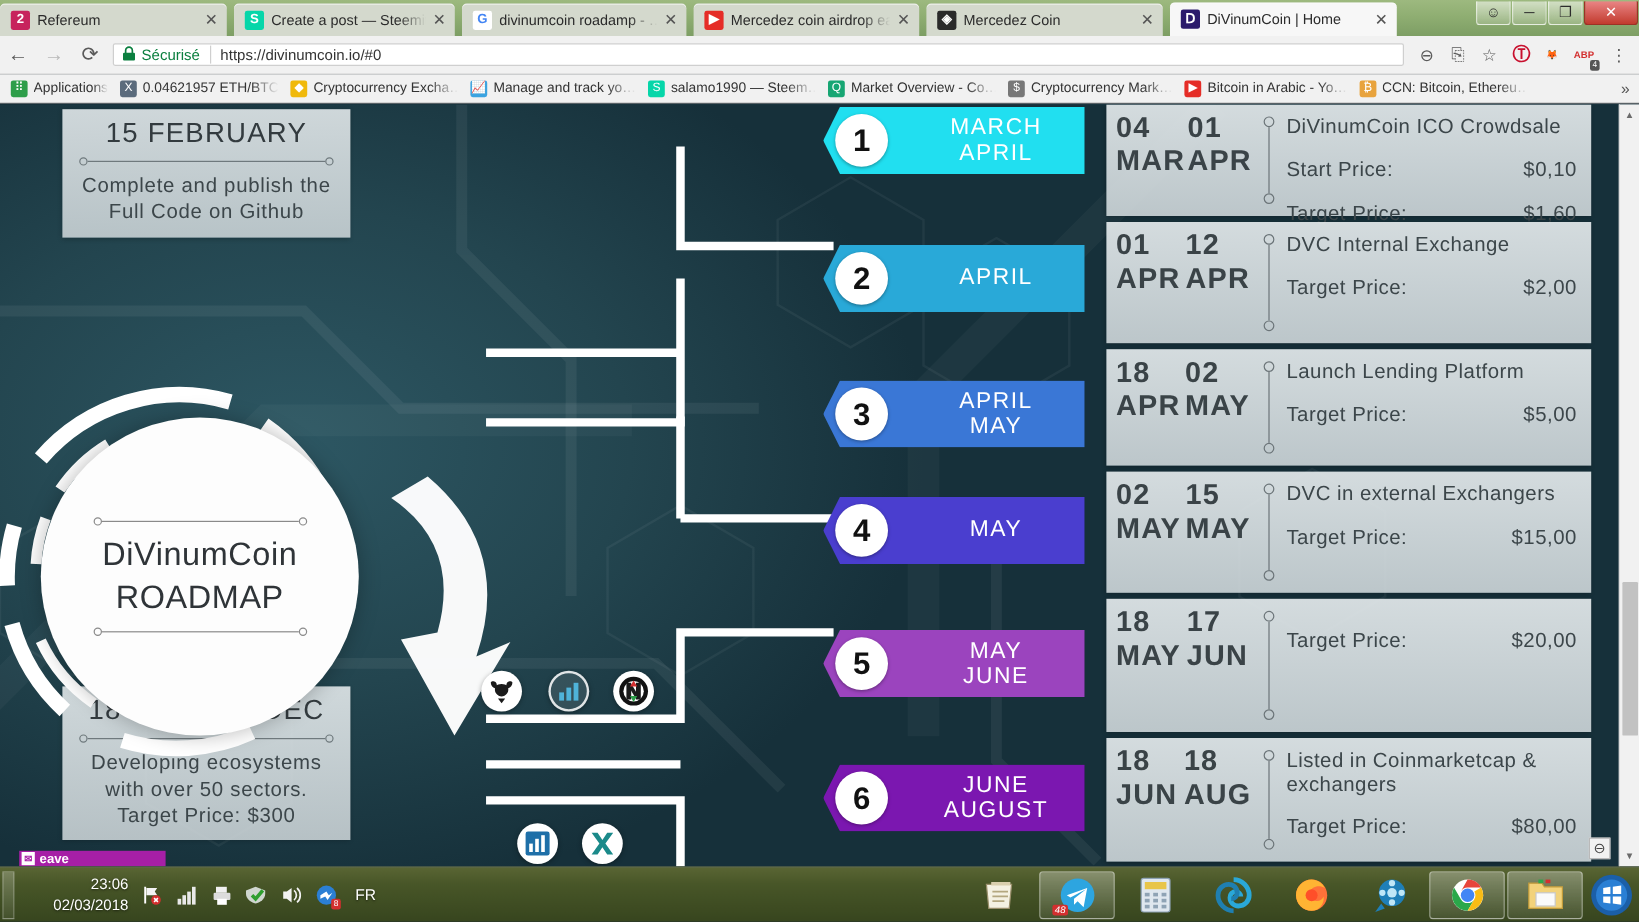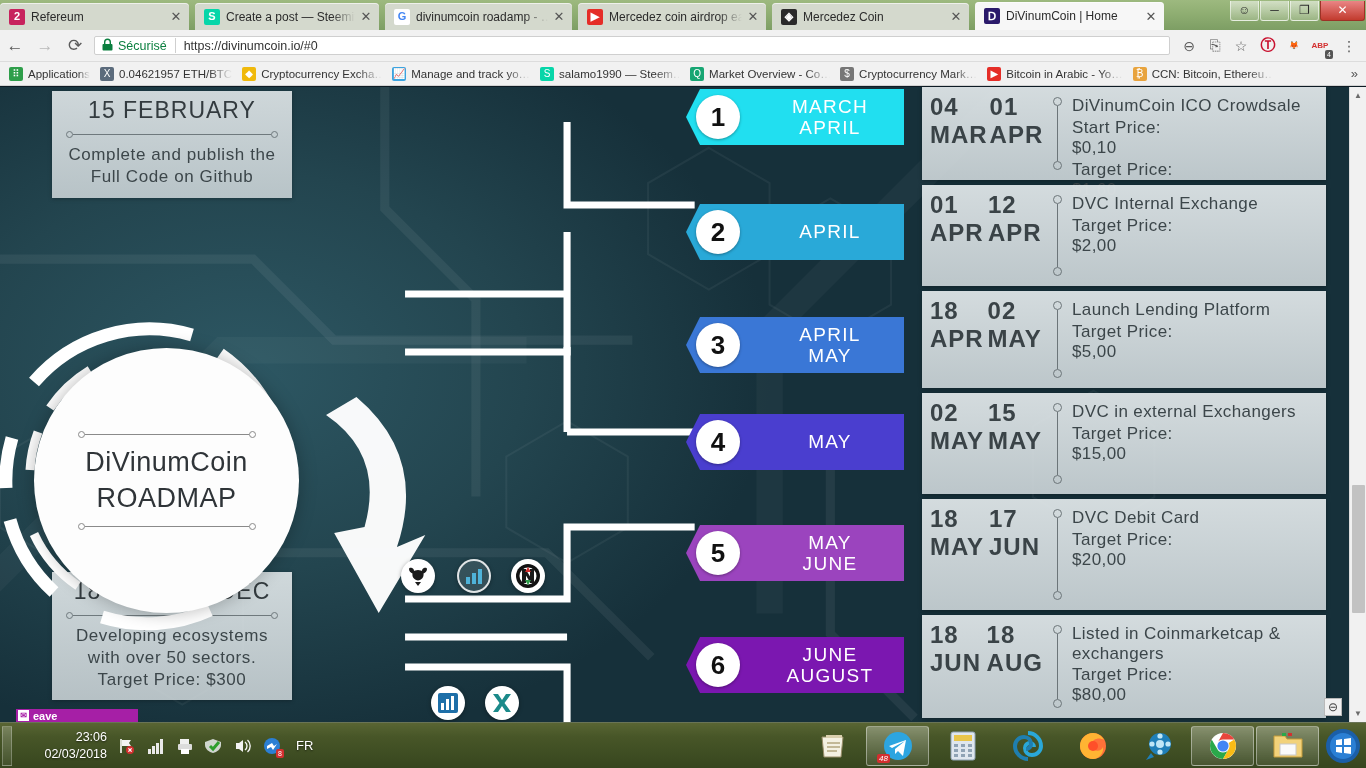--- a/index.html
+++ b/index.html
@@ -163,21 +163,21 @@
     width:124px; flex:0 0 124px; padding:6px 0 6px 8px;
     display:flex; justify-content:space-between;
     font-size:24px; color:#3a4347; letter-spacing:1px; font-weight:700;
   }
   .detail .conn { flex:0 0 22px; display:flex; justify-content:center; padding:10px 0; }
   .detail .conn .cbar { width:11px; display:flex; flex-direction:column; align-items:center; }
   .detail .conn .cdot { width:9px;height:9px;border-radius:50%;border:1px solid #6c7579;flex:0 0 9px;}
   .detail .conn .cline { width:1px; flex:1 1 auto; background:#6c7579; }
   .detail .body { flex:1 1 auto; padding:9px 12px 1px 4px; color:#3c464a; }
   .detail .dtitle { font-size:17px; letter-spacing:.4px; line-height:1.15; }
-  .detail .prow { display:flex; justify-content:space-between; font-size:17px; letter-spacing:.4px; margin-top:2px;flex-direction:column;}
+  .detail .prow { display:flex; justify-content:space-between; font-size:17px; letter-spacing:.4px; margin-top:16px;}
 
   
   #pagescroll { position:absolute; right:0; top:87px; width:17px; height:635px; background:#f1f1f1; border-left:1px solid #dcdcdc; }
   #pagescroll .sbtn { height:17px; color:#6b6b6b; font-size:8px; text-align:center; line-height:17px; }
   #sbthumb { position:absolute; left:2px; width:13px; background:#c2c2c2; border-radius:1px; }
   #zoombtn { position:absolute; right:24px; bottom:6px; width:18px;height:18px;
     background:#f1f1f1; border:1px solid #b9b9b9; color:#444; font-size:12px;
     display:flex;align-items:center;justify-content:center; }
 
   
@@ -588,21 +588,20 @@
             <div>17 JUN</div>
           </div>
           <div class="conn">
             <div class="cbar">
               <span class="cdot"></span>
               <span class="cline"></span>
               <span class="cdot"></span>
             </div>
           </div>
           <div class="body">
-            <div class="dtitle">DVC Debit Card</div>
             <div class="prow">
               <span>Target Price:</span>
               <span>$20,00</span>
             </div>
           </div>
         </div>
         <div class="detail" style="top: 528px; height: 103px;">
           <div class="dates">
             <div>18 JUN</div>
             <div>18 AUG</div>

